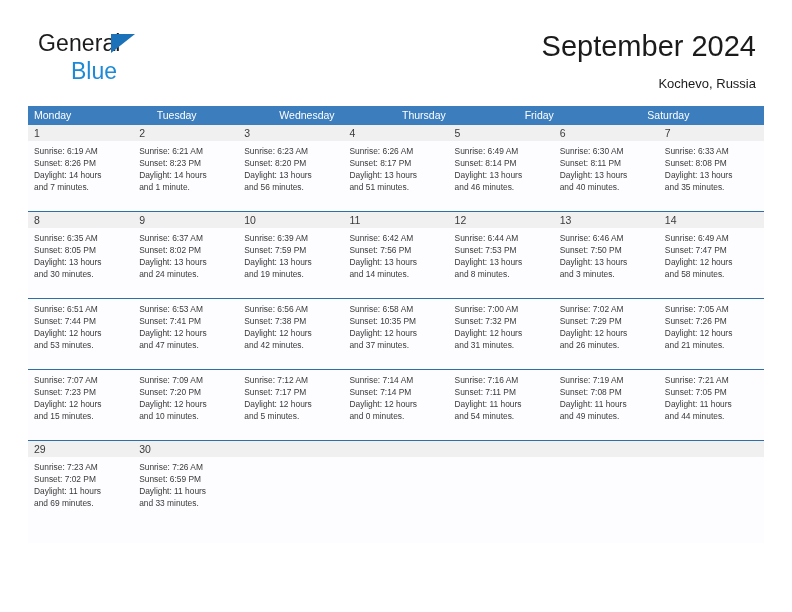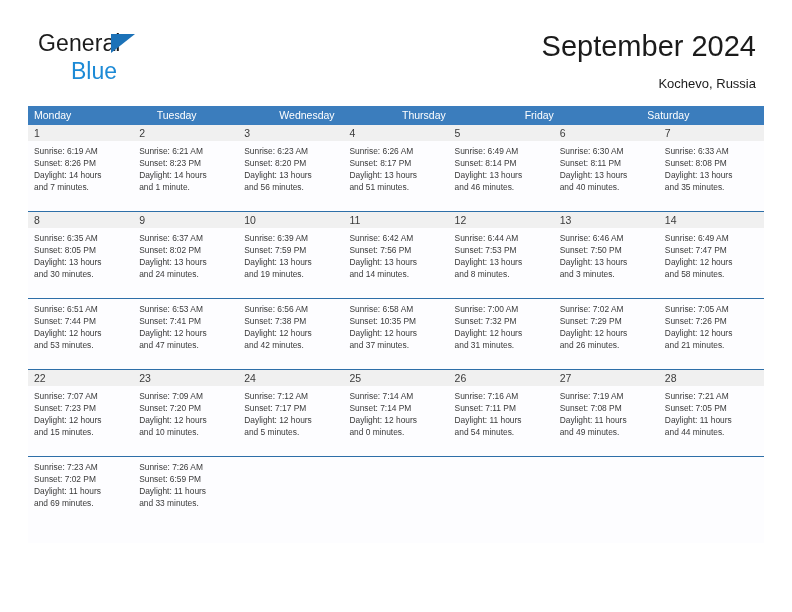--- a/index.html
+++ b/index.html
@@ -342,29 +342,20 @@
         <div class="info-cell">
           <div class="info-line">Sunrise: 7:05 AM</div>
           <div class="info-line">Sunset: 7:26 PM</div>
           <div class="info-line">Daylight: 12 hours</div>
           <div class="info-line">and 21 minutes.</div>
         </div>
       </div>
     </div>
 
     <div class="week-row">
-      <div class="daynum-row">
-        <div class="daynum-cell">22</div>
-        <div class="daynum-cell">23</div>
-        <div class="daynum-cell">24</div>
-        <div class="daynum-cell">25</div>
-        <div class="daynum-cell">26</div>
-        <div class="daynum-cell">27</div>
-        <div class="daynum-cell">28</div>
-      </div>
       <div class="info-row">
         <div class="info-cell">
           <div class="info-line">Sunrise: 7:07 AM</div>
           <div class="info-line">Sunset: 7:23 PM</div>
           <div class="info-line">Daylight: 12 hours</div>
           <div class="info-line">and 15 minutes.</div>
         </div>
         <div class="info-cell">
           <div class="info-line">Sunrise: 7:09 AM</div>
           <div class="info-line">Sunset: 7:20 PM</div>
@@ -398,20 +389,29 @@
         <div class="info-cell">
           <div class="info-line">Sunrise: 7:21 AM</div>
           <div class="info-line">Sunset: 7:05 PM</div>
           <div class="info-line">Daylight: 11 hours</div>
           <div class="info-line">and 44 minutes.</div>
         </div>
       </div>
     </div>
 
     <div class="week-row short">
+      <div class="daynum-row">
+        <div class="daynum-cell">29</div>
+        <div class="daynum-cell">30</div>
+        <div class="daynum-cell"></div>
+        <div class="daynum-cell"></div>
+        <div class="daynum-cell"></div>
+        <div class="daynum-cell"></div>
+        <div class="daynum-cell"></div>
+      </div>
       <div class="info-row">
         <div class="info-cell">
           <div class="info-line">Sunrise: 7:23 AM</div>
           <div class="info-line">Sunset: 7:02 PM</div>
           <div class="info-line">Daylight: 11 hours</div>
           <div class="info-line">and 69 minutes.</div>
         </div>
         <div class="info-cell">
           <div class="info-line">Sunrise: 7:26 AM</div>
           <div class="info-line">Sunset: 6:59 PM</div>

